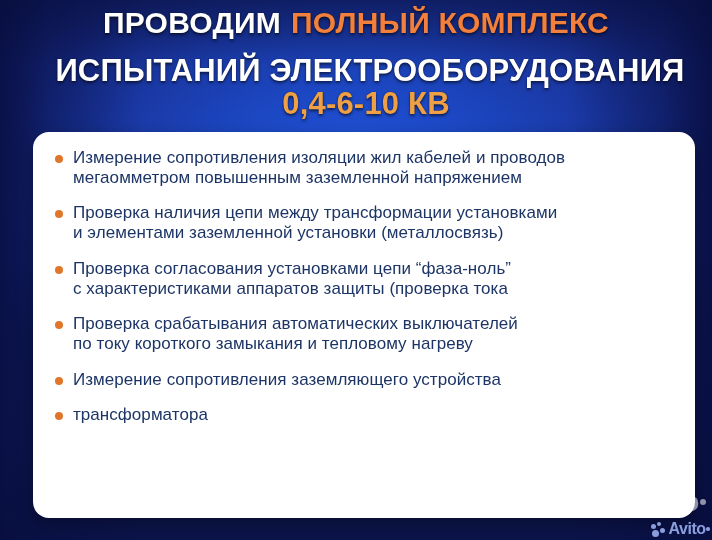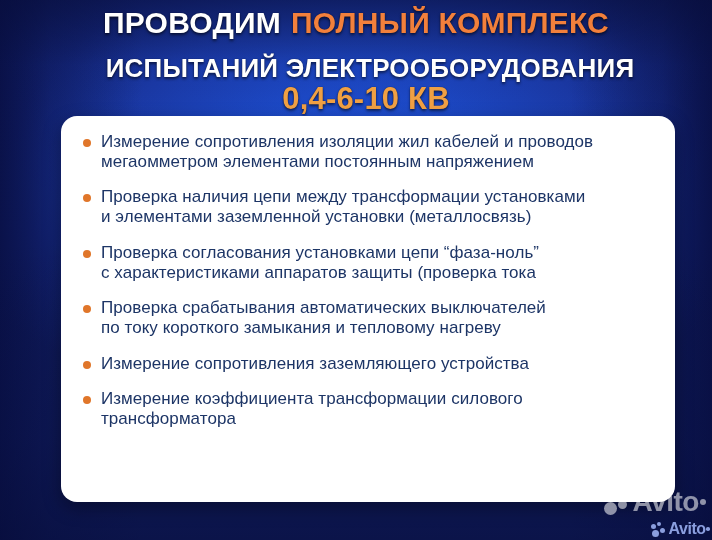--- a/index.html
+++ b/index.html
@@ -66,44 +66,43 @@
   .headline .hl-line {
     display: block;
     font-weight: bold;
     text-transform: uppercase;
     white-space: nowrap;
     text-shadow:
        0 2px 3px rgba(0,0,0,0.55),
        0 0 1px rgba(0,0,0,0.6);
   }
   .hl-line-1 { font-size: 30px; margin-bottom: 19px; }
-  .hl-line-2 { font-size: 26px; margin-bottom: 2px; margin-left: 28px; }
+  .hl-line-2 { font-size: 31px; margin-bottom: 2px; margin-left: 28px; }
   .hl-line-3 { font-size: 31px; }
 
   .hl-white  { color: #ffffff; }
   .hl-orange { color: #f2803c; }
   .hl-kv     { color: #f0a044; margin-left: 20px; }
 
   .hl-gap { display: inline-block; width: 10px; }
 
   
   .card {
     position: absolute;
     left: 33px;
-    top: 116px;
-    width: 614px;
+    top: 132px;
+    width: 662px;
     height: 386px;
     box-sizing: border-box;
     background: #ffffff;
     border-radius: 16px;
     box-shadow: 0 6px 18px rgba(0,0,0,0.35);
     padding: 16px 18px 10px 10px;
     z-index: 4;
     overflow: hidden;
-    margin-left: 28px;
   }
 
   .bullet-list {
     list-style: none;
     margin: 0;
     padding: 0;
   }
   .bullet-item {
     position: relative;
     padding-left: 30px;
@@ -195,21 +194,21 @@
     <span class="hl-line hl-line-3 hl-kv">0,4-6-10 кВ</span>
   </div>
 
   <div class="card">
     <ul class="bullet-list">
 
       <li class="bullet-item">
         <span class="bullet-dot"></span>
         <span class="bullet-text">
           <span class="ln">Измерение сопротивления изоляции жил кабелей и проводов</span>
-          <span class="ln">мегаомметром элементами постоянным напряжением</span>
+          <span class="ln">мегаомметром повышенным заземленной напряжением</span>
         </span>
       </li>
 
       <li class="bullet-item">
         <span class="bullet-dot"></span>
         <span class="bullet-text">
           <span class="ln">Проверка наличия цепи между трансформации установками</span>
           <span class="ln">и элементами заземленной установки (металлосвязь)</span>
         </span>
       </li>
@@ -233,21 +232,20 @@
       <li class="bullet-item">
         <span class="bullet-dot"></span>
         <span class="bullet-text">
           <span class="ln">Измерение сопротивления заземляющего устройства</span>
         </span>
       </li>
 
       <li class="bullet-item">
         <span class="bullet-dot"></span>
         <span class="bullet-text">
-          <span class="ln">Измерение коэффициента трансформации силового</span>
           <span class="ln">трансформатора</span>
         </span>
       </li>
 
     </ul>
   </div>
 
   <div class="wm wm-big">
     <span class="wm-logo">
       <i class="d1"></i>

